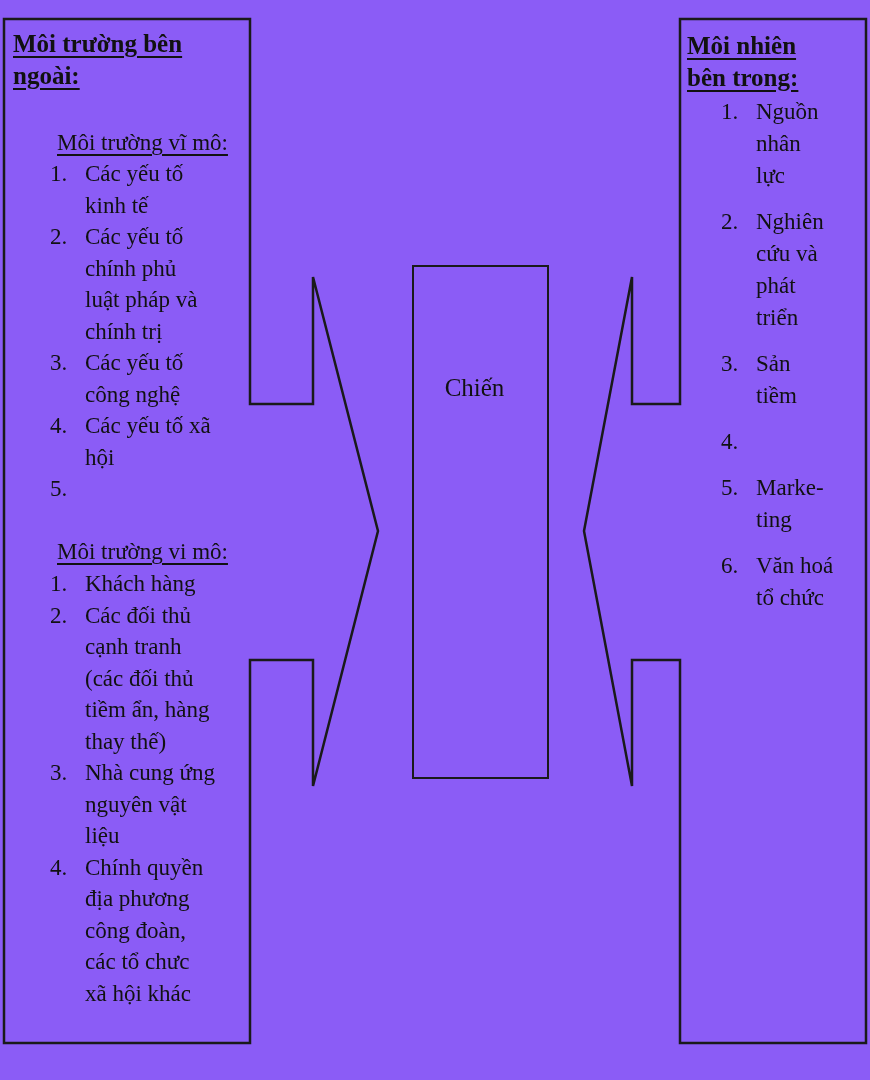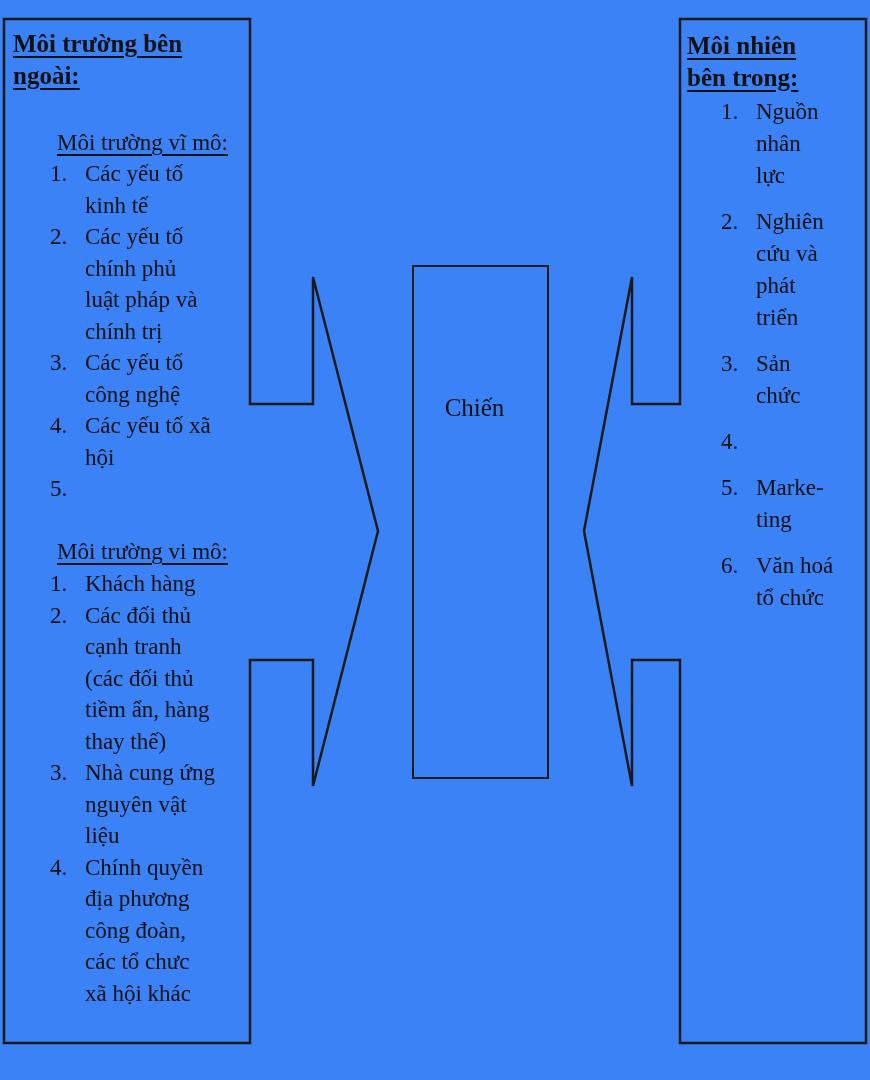--- a/index.html
+++ b/index.html
@@ -9,21 +9,21 @@
     height: 1080px;
     background: #ffffff;
     font-family: "Liberation Serif", "DejaVu Serif", serif;
     color: #111111;
     overflow: hidden;
   }
   #canvas {
     position: relative;
     width: 870px;
     height: 1080px;
-    background: #3b82f6;
+    background: #8b5cf6;
   }
   #linework {
     position: absolute;
     left: 0; top: 0;
   }
   .abs { position: absolute; }
   .pre { white-space: pre-line; }
 
   .box-title {
     font-weight: bold;
@@ -138,21 +138,21 @@
     <li>
       <span class="li-num">4.</span>
       <span class="li-text">Chính quyền
 địa phương
 công đoàn,
 các tổ chưc
 xã hội khác</span>
     </li>
   </ol>
 
-  <div class="abs center-label" style="left:413px; top:392px; width:123px;">Chiến</div>
+  <div class="abs center-label" style="left:413px; top:372px; width:123px;">Chiến</div>
 
   <div class="abs box-title pre" style="left:687px; top:30px; width:175px;">Môi nhiên
 bên trong:</div>
 
   <ol class="abs num-list right-list" style="left:721px; top:96px; width:140px;">
     <li>
       <span class="li-num">1.</span>
       <span class="li-text">Nguồn
 nhân
 lực</span>
@@ -160,21 +160,21 @@
     <li>
       <span class="li-num">2.</span>
       <span class="li-text">Nghiên
 cứu và
 phát
 triển</span>
     </li>
     <li>
       <span class="li-num">3.</span>
       <span class="li-text">Sản
-chức</span>
+tiềm</span>
     </li>
     <li>
       <span class="li-num">4.</span>
     </li>
     <li>
       <span class="li-num">5.</span>
       <span class="li-text">Marke-
 ting</span>
     </li>
     <li>

